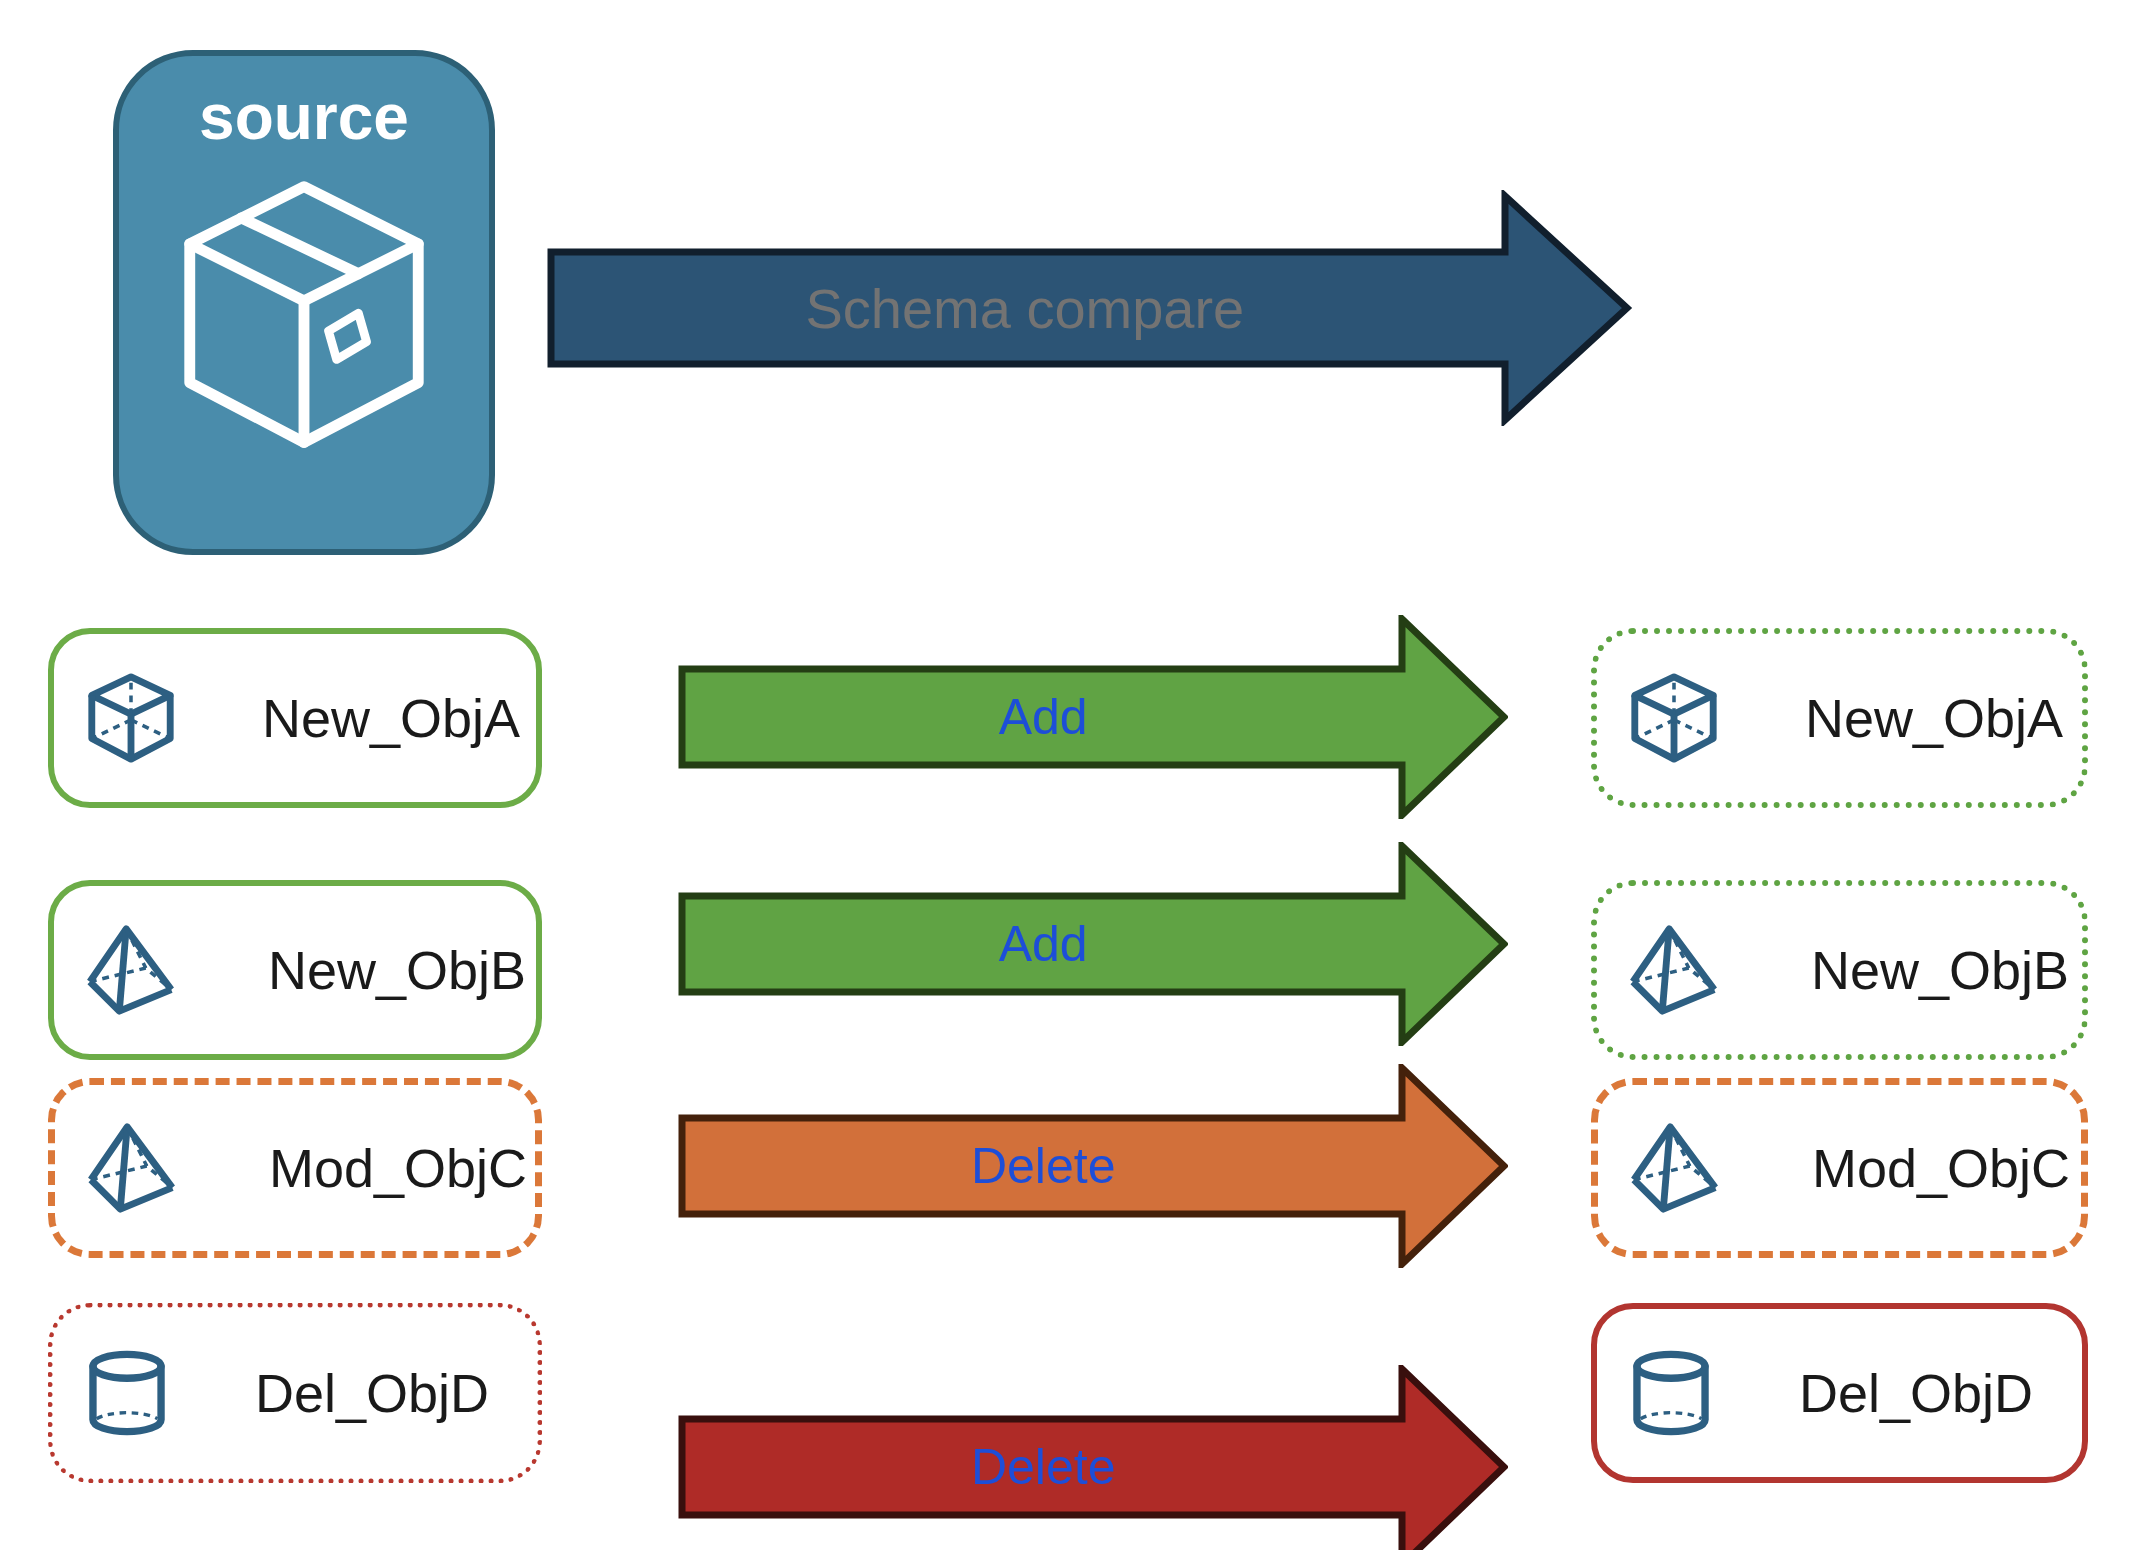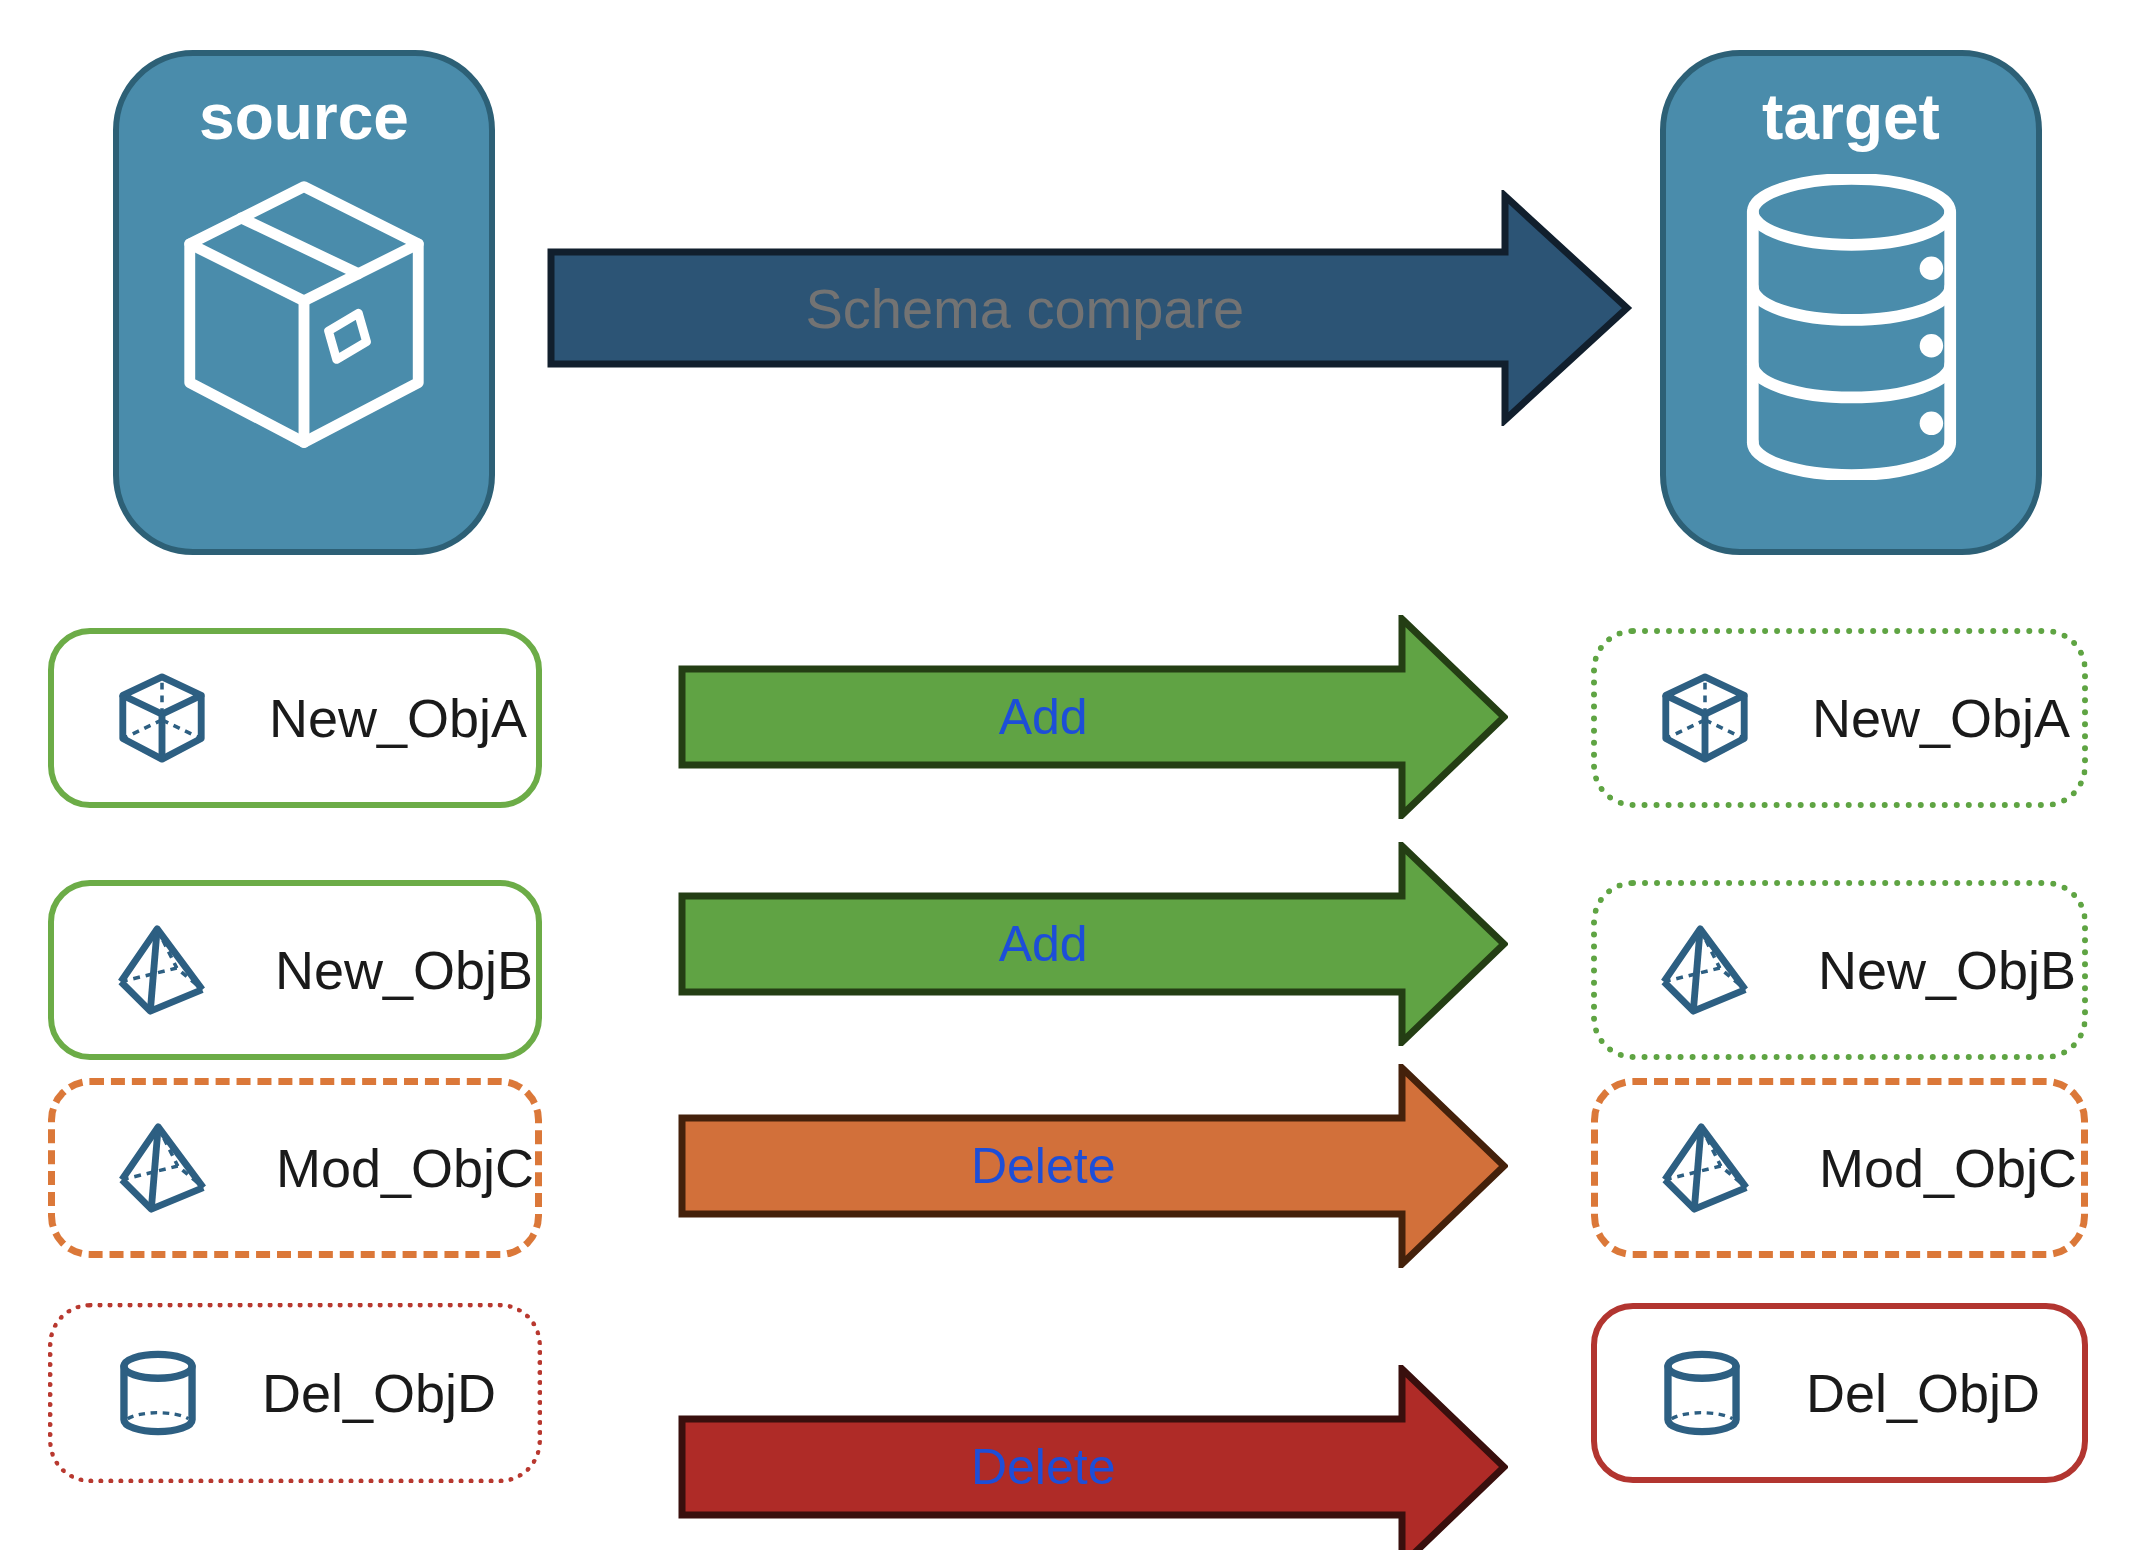--- a/index.html
+++ b/index.html
@@ -25,21 +25,21 @@
   .big-arrow svg { position:absolute; left:0; top:0; }
   .big-arrow .arrow-label {
     position:absolute; left:0; top:0; width:88%; height:100%;
     display:flex; align-items:center; justify-content:center;
     font-size:56px; color:#737373;
   }
   
   .obj-box {
     position:absolute; height:180px; box-sizing:border-box;
     background:#ffffff; border-radius:42px; border:6px solid #888;
-    display:flex; align-items:center; padding-left:59px; gap:58px;
+    display:flex; align-items:center; padding-left:28px; gap:82px;
   }
   .obj-box.left  { left:48px;  width:494px; }
   .obj-box.right { left:1591px; width:497px; }
   .obj-box.thin-dots { border-width:5px; }
   .obj-box.thick-dash { border-width:7px; }
   .r0 { top:628px; } .r1 { top:853px;margin-top:27px; } .r2 { top:1078px; } .r3 { top:1303px; }
   .obj-label { font-size:54px; color:#1a1a1a; white-space:nowrap; }
   .obj-icon { display:flex; align-items:center; }
   .row-arrow { position:absolute; left:678px; width:830px; height:204px; }
   .a0 { top:615px; } .a1 { top:842px; } .a2 { top:1064px; } .a3 { top:1365px; }
@@ -62,36 +62,20 @@
       <svg width="272" height="292" viewBox="0 0 100 106" fill="none" stroke="#ffffff" stroke-width="4" stroke-linejoin="round" stroke-linecap="round">
         <polygon points="50,4 92,25 50,46 8,25"></polygon>
         <line x1="27" y1="15.5" x2="70" y2="36"></line>
         <polyline points="8,25 8,76 50,98 92,76 92,25"></polyline>
         <line x1="50" y1="46" x2="50" y2="98"></line>
         <polygon points="59,57 70,50.5 73,61 62,67.5" stroke-width="3.2"></polygon>
       </svg>
     </div>
   </div>
 
-  <div class="card target" style="background-color: rgb(74, 140, 171); border-color: rgb(45, 96, 118);">
-    <div class="card-title">target</div>
-    <div class="card-icon">
-      <svg width="235" height="306" viewBox="0 0 100 130" fill="none" stroke="#ffffff" stroke-width="5" stroke-linecap="round">
-        <ellipse cx="50" cy="16" rx="42" ry="14"></ellipse>
-        <line x1="8" y1="16" x2="8" y2="114"></line>
-        <line x1="92" y1="16" x2="92" y2="114"></line>
-        <path d="M8,114 A42,14 0 0 0 92,114"></path>
-        <path d="M8,48 A42,14 0 0 0 92,48"></path>
-        <path d="M8,81 A42,14 0 0 0 92,81"></path>
-        <circle cx="84" cy="40" r="5" fill="#ffffff" stroke="none"></circle>
-        <circle cx="84" cy="73" r="5" fill="#ffffff" stroke="none"></circle>
-        <circle cx="84" cy="106" r="5" fill="#ffffff" stroke="none"></circle>
-      </svg>
-    </div>
-  </div>
 
   <div class="big-arrow">
     <svg width="1086" height="236" viewBox="0 0 1086 236">
       <polygon stroke-width="7" points="4,62 958,62 958,6 1080,118 958,230 958,174 4,174" style="fill: rgb(44, 84, 117); stroke: rgb(17, 31, 45);"></polygon>
     </svg>
     <div class="arrow-label">Schema compare</div>
   </div>
 
   <div class="obj-box left r0" style="border-color: rgb(108, 172, 71); border-style: solid;">
     <span class="obj-icon" style="color: rgb(45, 95, 130);">

